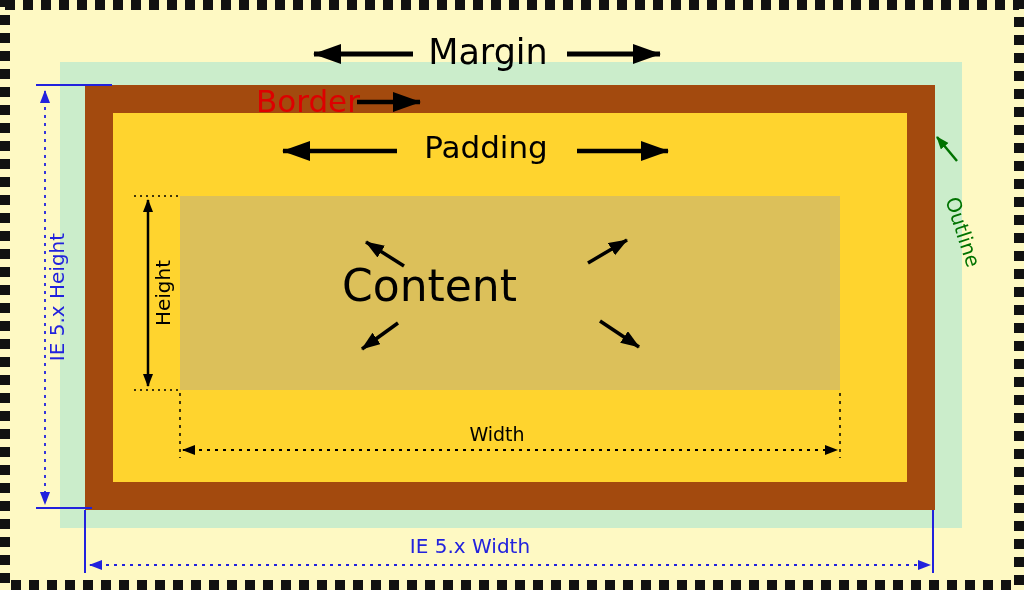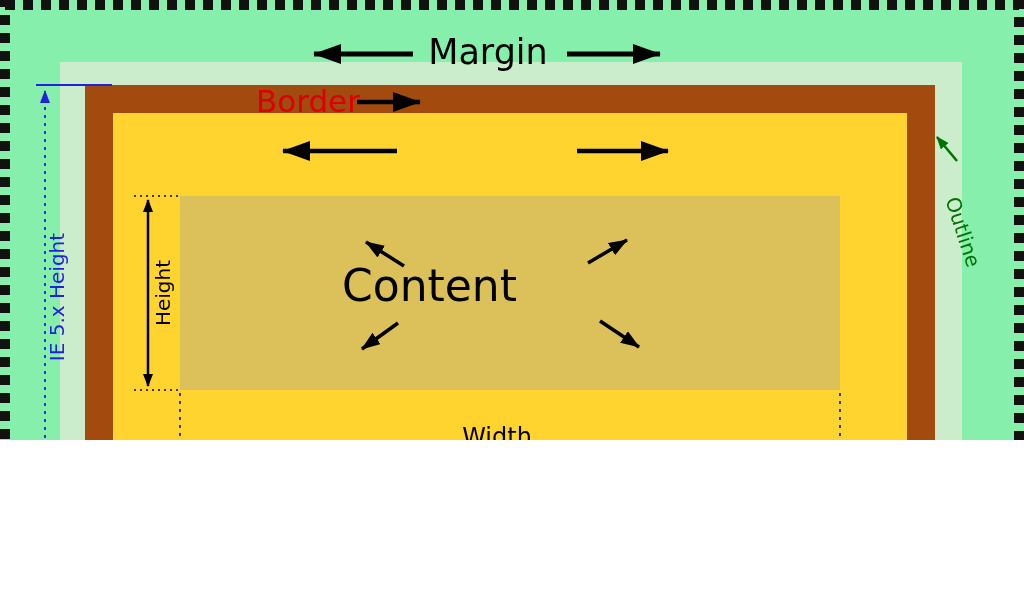--- a/index.html
+++ b/index.html
@@ -1,37 +1,37 @@
 <!DOCTYPE html>
 <html><head>
 <meta charset="utf-8">
 <style>
   html,body{margin:0;padding:0;background:#ffffff;}
   .frame{
     position:relative;
-    width:1024px;height:440px;
-    background:#86efac;
+    width:1024px;height:590px;
+    background:#fef9c3;
     overflow:hidden;
     font-family:"DejaVu Sans","Liberation Sans",sans-serif;
   }
   .box{position:absolute;z-index:1;}
   .outline-area{left:60px;top:62px;width:902px;height:466px;}
   .border-area{left:85px;top:85px;width:850px;height:425px;}
   .padding-area{left:113px;top:113px;width:794px;height:369px;}
   .content-area{left:180px;top:196px;width:660px;height:194px;}
 
   svg.overlay{position:absolute;left:0;top:0;z-index:2;pointer-events:none;}
 
   .lbl{position:absolute;z-index:3;color:#000;white-space:nowrap;line-height:1.1;}
   .lbl-margin{left:368px;top:33px;width:240px;text-align:center;font-size:35px;}
   .lbl-border{left:256px;top:84px;font-size:31px;}
   .lbl-padding{left:386px;top:130px;width:200px;text-align:center;font-size:31px;}
   .lbl-content{left:342px;top:262px;width:300px;text-align:left;font-size:44px;}
   .lbl-height{left:163px;top:293px;font-size:20px;transform:translate(-50%,-50%) rotate(-90deg);}
-  .lbl-width{left:397px;top:424px;width:200px;text-align:center;font-size:24px;}
+  .lbl-width{left:397px;top:424px;width:200px;text-align:center;font-size:19px;}
   .lbl-ie-height{left:57px;top:297px;font-size:20px;transform:translate(-50%,-50%) rotate(-90deg);}
   .lbl-ie-width{left:340px;top:535px;width:260px;text-align:center;font-size:20px;}
   .lbl-outline{left:963px;top:232px;font-size:20px;transform:translate(-50%,-50%) rotate(72deg);}
 </style>
 </head>
 <body>
 
 <div class="frame">
 
   <div class="box outline-area" style="background-color: rgb(203, 237, 203);"></div>
@@ -109,25 +109,27 @@
 
     <g>
       <line x1="957" y1="161" x2="937" y2="137" stroke="#007200" stroke-width="2.5" marker-end="url(#ahG)"></line>
     </g>
   </svg>
 
   <div class="lbl lbl-margin">Margin</div>
 
   <div class="lbl lbl-border" style="color: rgb(221, 0, 0);">Border</div>
 
+  <div class="lbl lbl-padding">Padding</div>
 
   <div class="lbl lbl-content">Content</div>
 
   <div class="lbl lbl-height">Height</div>
 
   <div class="lbl lbl-width">Width</div>
 
   <div class="lbl lbl-ie-height" style="color: rgb(34, 34, 221);">IE 5.x Height</div>
 
+  <div class="lbl lbl-ie-width" style="color: rgb(34, 34, 221);">IE 5.x Width</div>
 
   <div class="lbl lbl-outline" style="color: rgb(0, 114, 0);">Outline</div>
 
 </div>
 
 </body></html>

